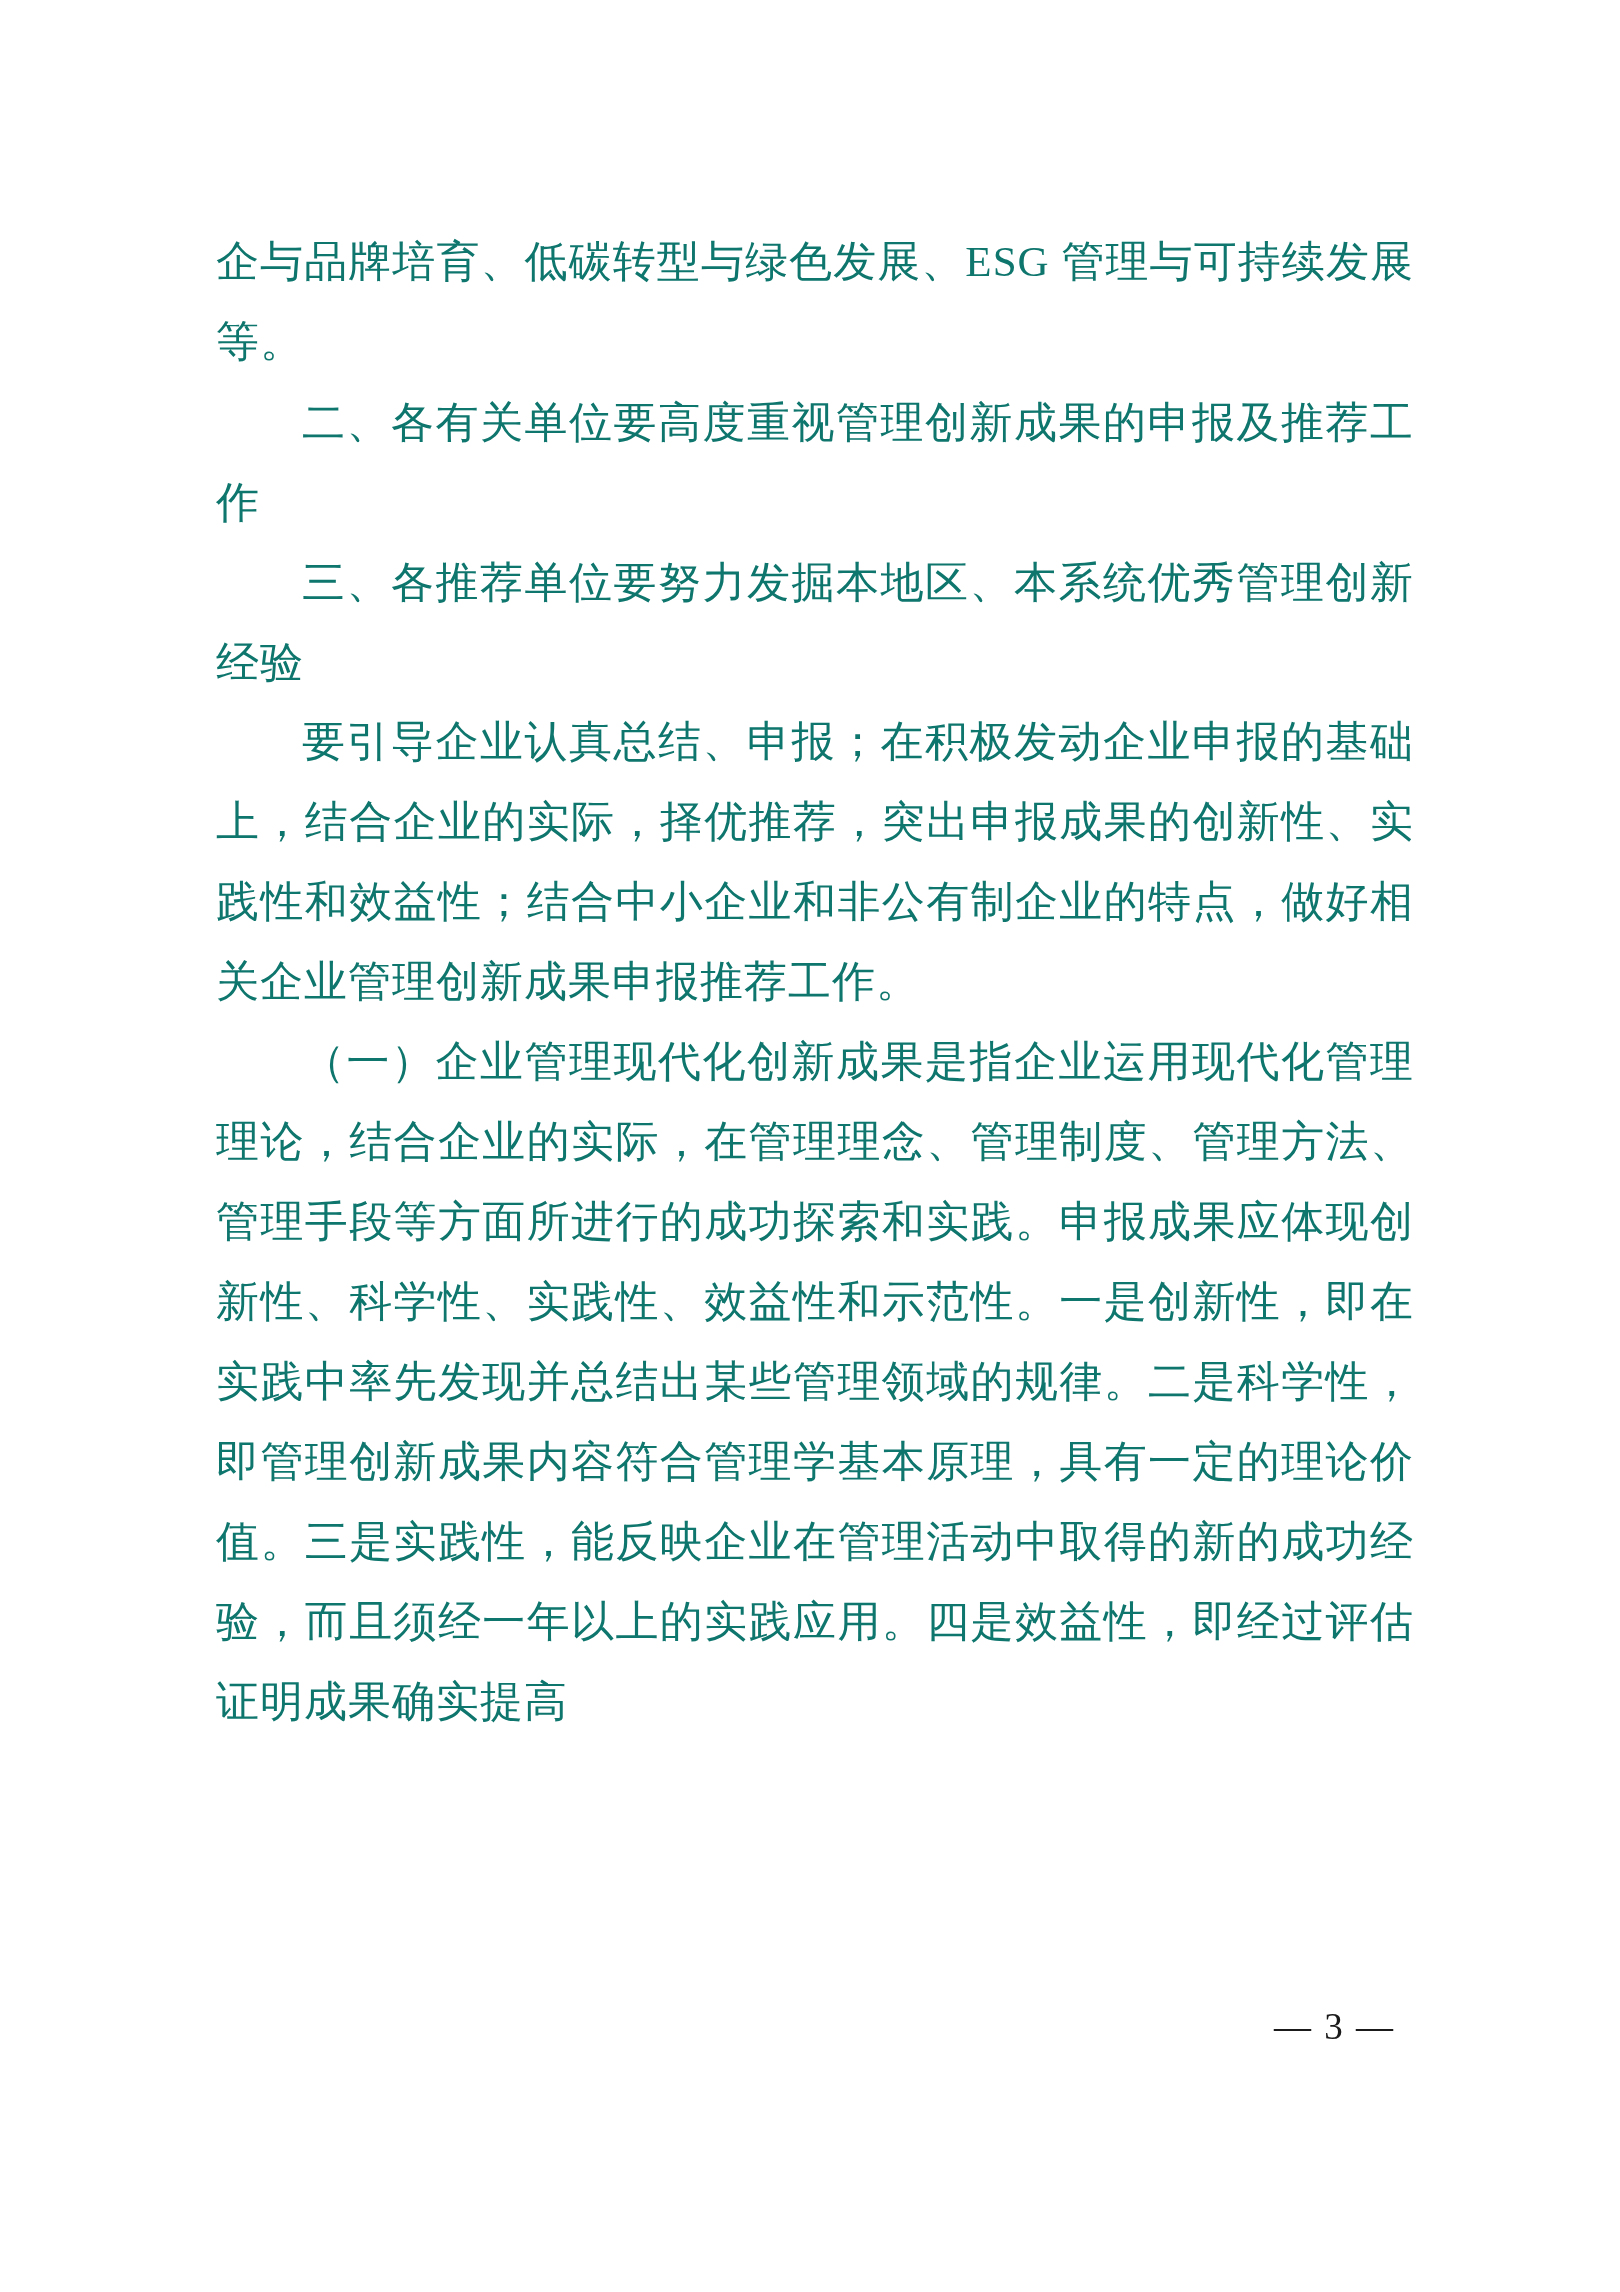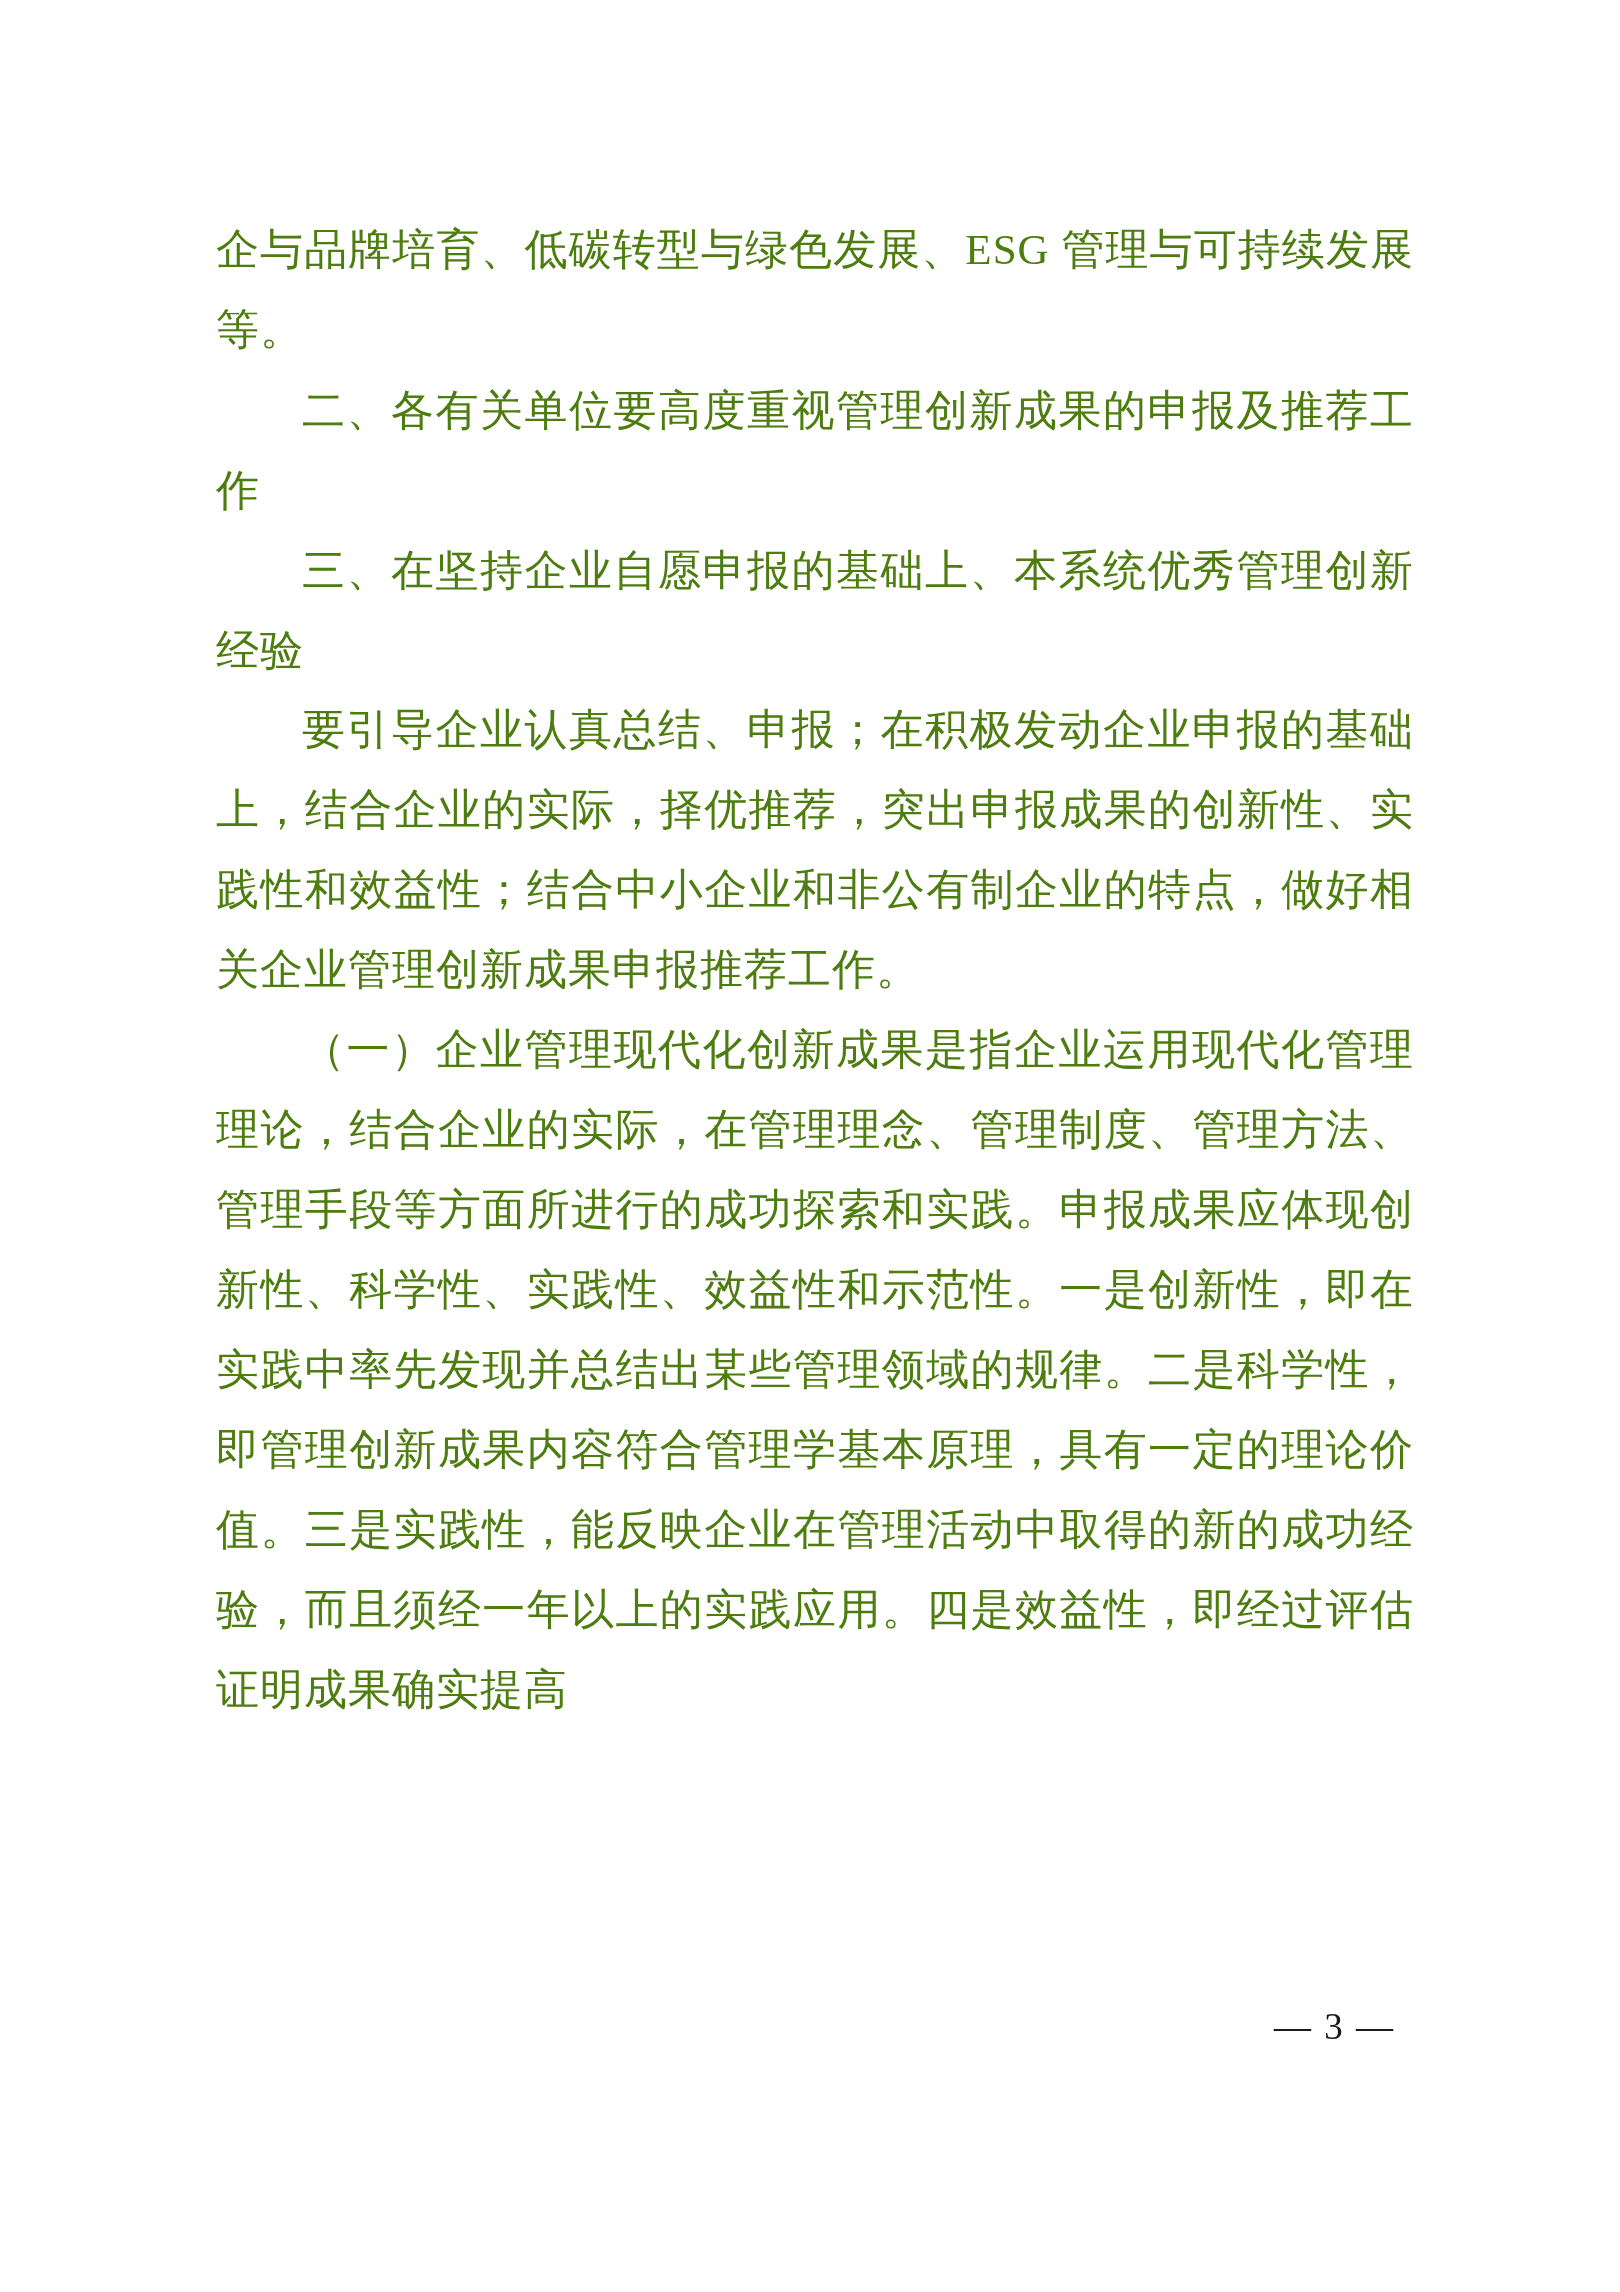--- a/index.html
+++ b/index.html
@@ -14,23 +14,23 @@
     overflow: hidden;
   }
   .page {
     position: absolute;
     inset: 0;
     background: #ffffff;
   }
   .text-block {
     position: absolute;
     left: 216px;
-    top: 210px;
+    top: 222px;
     width: 1198px;
-    color: #4d7c0f;
+    color: #0f766e;
   }
   .para, .heading {
     margin: 0;
     font-size: 43px;
     line-height: 80px;
     text-align: justify;
     text-indent: 86px;
     letter-spacing: 1px;
   }
   .para {
@@ -60,21 +60,21 @@
 
 <div class="page">
 
   <div class="text-block">
 
     <p class="para no-indent">企与品牌培育、低碳转型与绿色发展、ESG 管理与可持续发展等。</p>
 
     <p class="heading">二、各有关单位要高度重视管理创新成果的申报及推荐工作</p>
 
 
-    <p class="heading">三、在坚持企业自愿申报的基础上、本系统优秀管理创新经验</p>
+    <p class="heading">三、各推荐单位要努力发掘本地区、本系统优秀管理创新经验</p>
 
     <p class="para">要引导企业认真总结、申报；在积极发动企业申报的基础上，结合企业的实际，择优推荐，突出申报成果的创新性、实践性和效益性；结合中小企业和非公有制企业的特点，做好相关企业管理创新成果申报推荐工作。</p>
 
 
     <p class="para">（一）企业管理现代化创新成果是指企业运用现代化管理理论，结合企业的实际，在管理理念、管理制度、管理方法、管理手段等方面所进行的成功探索和实践。申报成果应体现创新性、科学性、实践性、效益性和示范性。一是创新性，即在实践中率先发现并总结出某些管理领域的规律。二是科学性，即管理创新成果内容符合管理学基本原理，具有一定的理论价值。三是实践性，能反映企业在管理活动中取得的新的成功经验，而且须经一年以上的实践应用。四是效益性，即经过评估证明成果确实提高</p>
 
   </div>
 
   <div class="page-footer">— 3 —</div>
 

